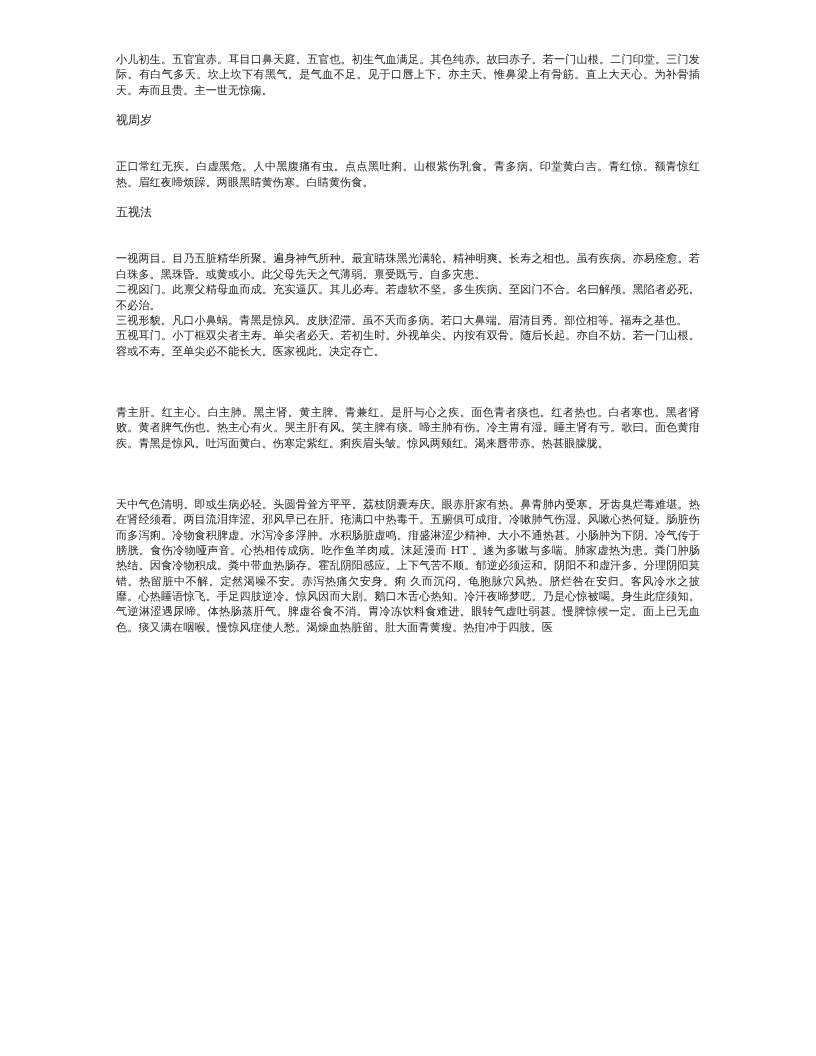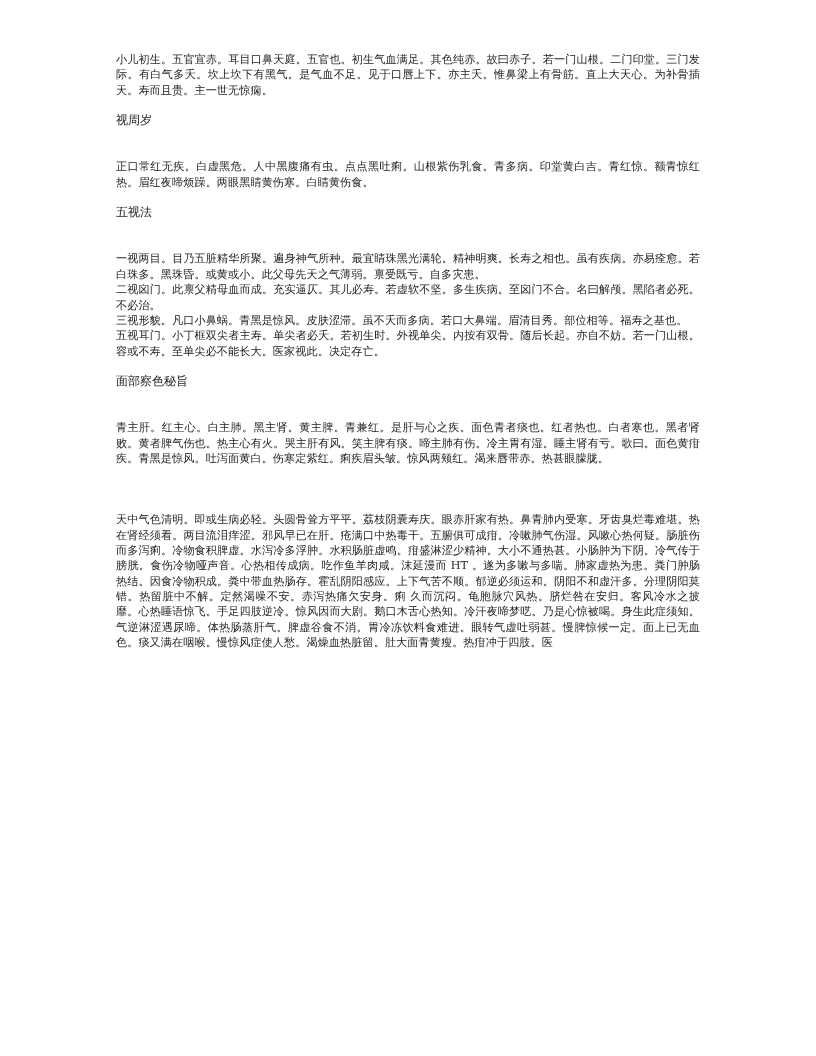--- a/index.html
+++ b/index.html
@@ -72,21 +72,20 @@
 
     <div class="gap-md"></div>
 
     <p class="para">一视两目。目乃五脏精华所聚。遍身神气所种。最宜睛珠黑光满轮。精神明爽。长寿之相也。虽有疾病。亦易痊愈。若白珠多。黑珠昏。或黄或小。此父母先天之气薄弱。禀受既亏。自多灾患。</p>
     <p class="para">二视囟门。此禀父精母血而成。充实逼仄。其儿必寿。若虚软不坚。多生疾病。至囟门不合。名曰解颅。黑陷者必死。不必治。</p>
     <p class="para">三视形貌。凡口小鼻蜗。青黑是惊风。皮肤涩滞。虽不夭而多病。若口大鼻端。眉清目秀。部位相等。福寿之基也。</p>
     <p class="para">五视耳门。小丁框双尖者主寿。单尖者必夭。若初生时。外视单尖。内按有双骨。随后长起。亦自不妨。若一门山根。容或不寿。至单尖必不能长大。医家视此。决定存亡。</p>
 
     <div class="gap-sm"></div>
 
-    <p class="heading">面部察色秘旨</p>
 
     <div class="gap-md"></div>
 
     <p class="para">青主肝。红主心。白主肺。黑主肾。黄主脾。青兼红。是肝与心之疾。面色青者痰也。红者热也。白者寒也。黑者肾败。黄者脾气伤也。热主心有火。哭主肝有风。笑主脾有痰。啼主肺有伤。冷主胃有湿。睡主肾有亏。歌曰。面色黄疳疾。青黑是惊风。吐泻面黄白。伤寒定紫红。痢疾眉头皱。惊风两颊红。渴来唇带赤。热甚眼朦胧。</p>
 
     <div class="gap-sm"></div>
 
 
     <div class="gap-md"></div>
 

